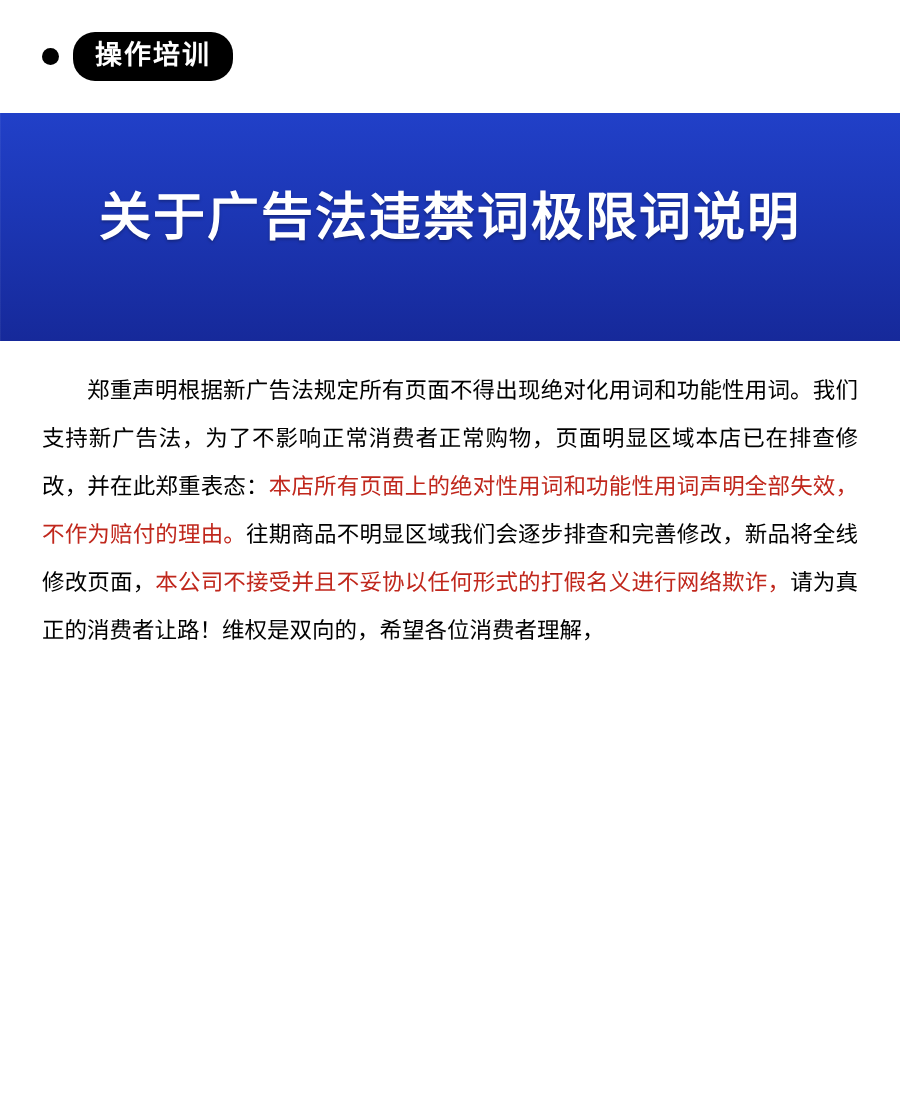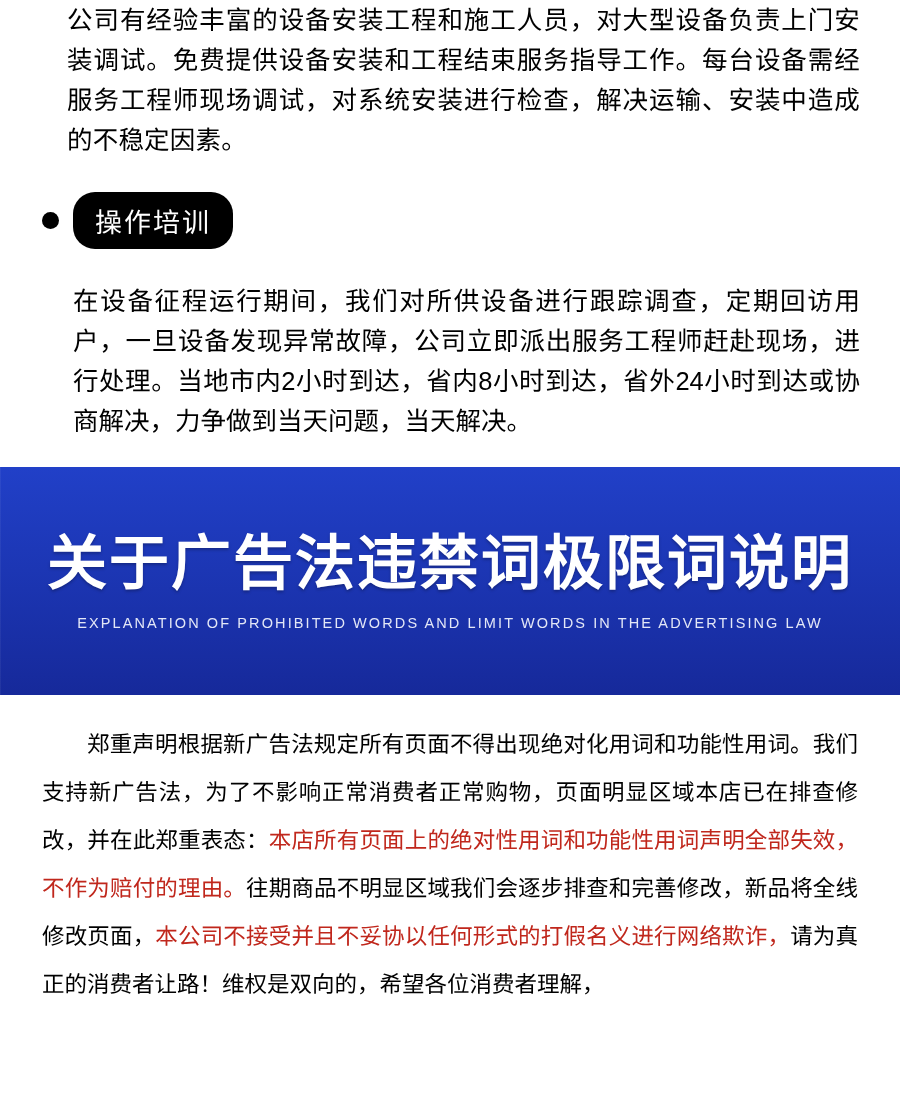--- a/index.html
+++ b/index.html
@@ -52,23 +52,23 @@
     border-radius: 50%;
     background: #000000;
     flex: 0 0 auto;
     margin-left: 2px;
   }
   .svc-tag {
     display: inline-block;
     background: #000000;
     color: #ffffff;
     font-size: 27px;
-    font-weight: normal;
+    font-weight: bold;
     line-height: 1;
-    padding: 18px 22px 12px 22px;
+    padding: 10px 22px 12px 22px;
     border-radius: 22px;
     letter-spacing: 2px;
   }
   .svc-body {
     font-size: 25.5px;
     line-height: 40px;
     margin: 0;
     padding-left: 33px;
     text-align: justify;
     text-justify: inter-ideograph;
@@ -83,21 +83,21 @@
       linear-gradient(90deg, rgba(255,255,255,0.055) 0 1px, rgba(255,255,255,0) 1px 14px),
       linear-gradient(180deg, #2140c8 0%, #1c36b4 45%, #16299a 100%);
     display: flex;
     flex-direction: column;
     align-items: center;
     justify-content: center;
     box-sizing: border-box;
   }
   .banner-title {
     color: #ffffff;
-    font-size: 60px;
+    font-size: 52px;
     font-weight: bold;
     letter-spacing: 2px;
     line-height: 1.05;
     margin: 0 0 20px 0;
     text-align: center;
     text-shadow: 0 2px 3px rgba(0,0,0,0.25);
   }
   .banner-sub {
     color: #e3e7f7;
     font-size: 14.5px;
@@ -125,38 +125,35 @@
   }
   .seg { white-space: normal; }
 </style>
 </head>
 <body>
 
 <div class="page">
 
   <section class="service-section">
 
-    <p class="intro-para">公司有经验丰富的设备安装工程和施工人员，对大型设备负责上门安装调试。免费提供设备安装和工程结束服务指导工作。每台设备需经服务工程师现场调试，对系统安装进行检查，解决运输、安装中造成的不稳定因素。</p>
 
     <div class="svc-block">
       <div class="svc-head">
         <span class="bullet-dot"></span>
         <span class="svc-tag">操作培训</span>
       </div>
     </div>
 
     <div class="svc-block">
-      <p class="svc-body">在设备征程运行期间，我们对所供设备进行跟踪调查，定期回访用户，一旦设备发现异常故障，公司立即派出服务工程师赶赴现场，进行处理。当地市内2小时到达，省内8小时到达，省外24小时到达或协商解决，力争做到当天问题，当天解决。</p>
     </div>
 
   </section>
 
   <section class="banner">
     <h1 class="banner-title">关于广告法违禁词极限词说明</h1>
-    <div class="banner-sub">EXPLANATION OF PROHIBITED WORDS AND LIMIT WORDS IN THE ADVERTISING LAW</div>
   </section>
 
   <section class="statement">
     <p>
       <span class="seg">郑重声明根据新广告法规定所有页面不得出现绝对化用词和功能性用词。我们支持新广告法，为了不影响正常消费者正常购物，页面明显区域本店已在排查修改，并在此郑重表态：</span><span class="seg hl">本店所有页面上的绝对性用词和功能性用词声明全部失效，不作为赔付的理由。</span><span class="seg">往期商品不明显区域我们会逐步排查和完善修改，新品将全线修改页面，</span><span class="seg hl">本公司不接受并且不妥协以任何形式的打假名义进行网络欺诈，</span><span class="seg">请为真正的消费者让路！维权是双向的，希望各位消费者理解，</span>
     </p>
   </section>
 
 </div>
 

